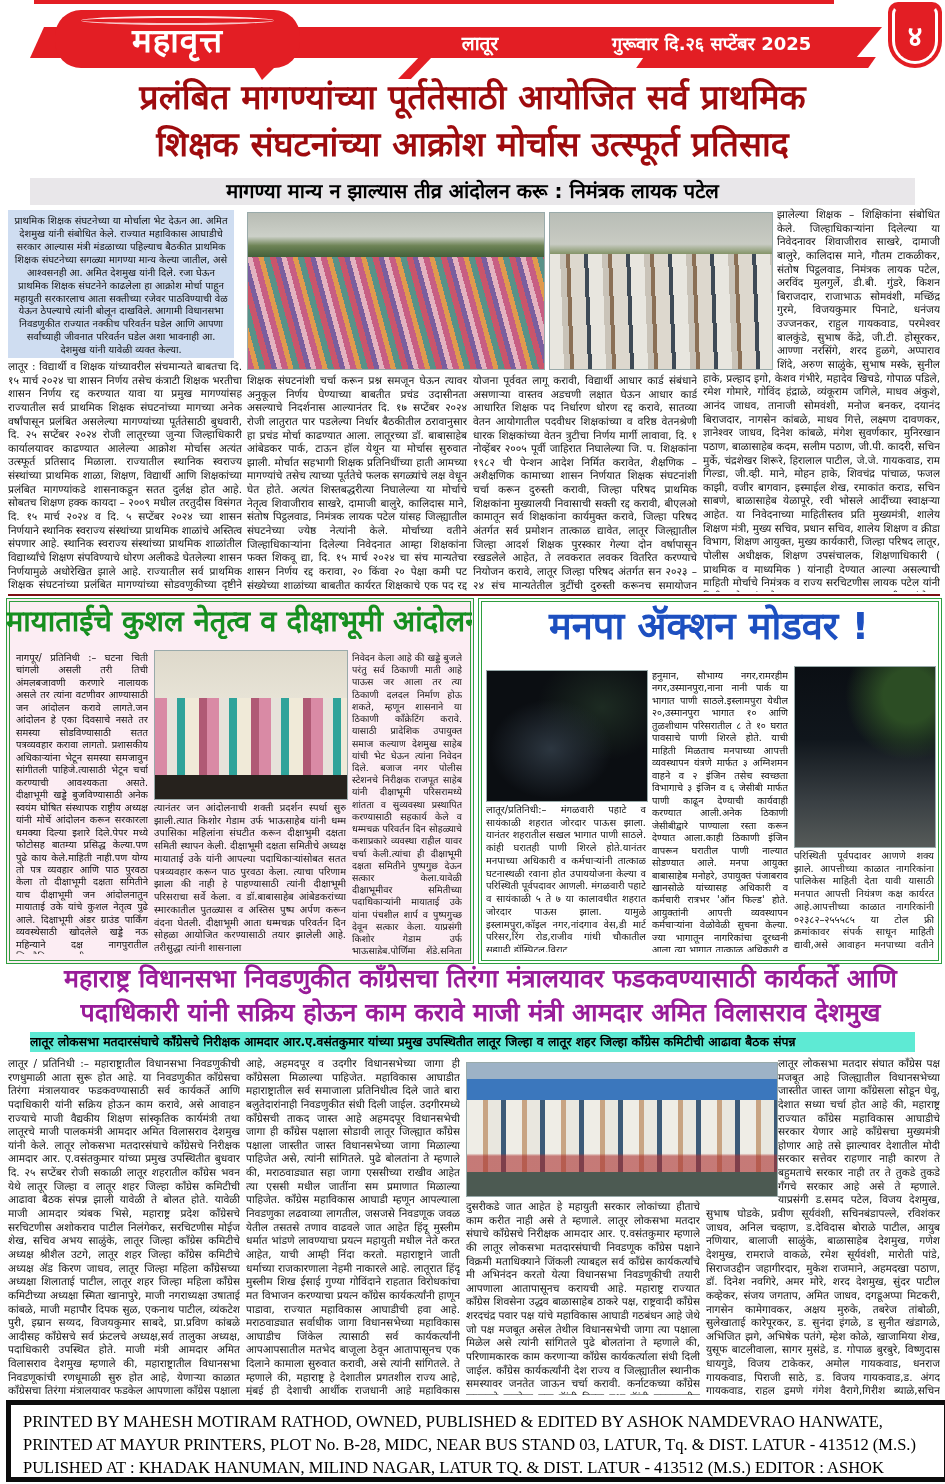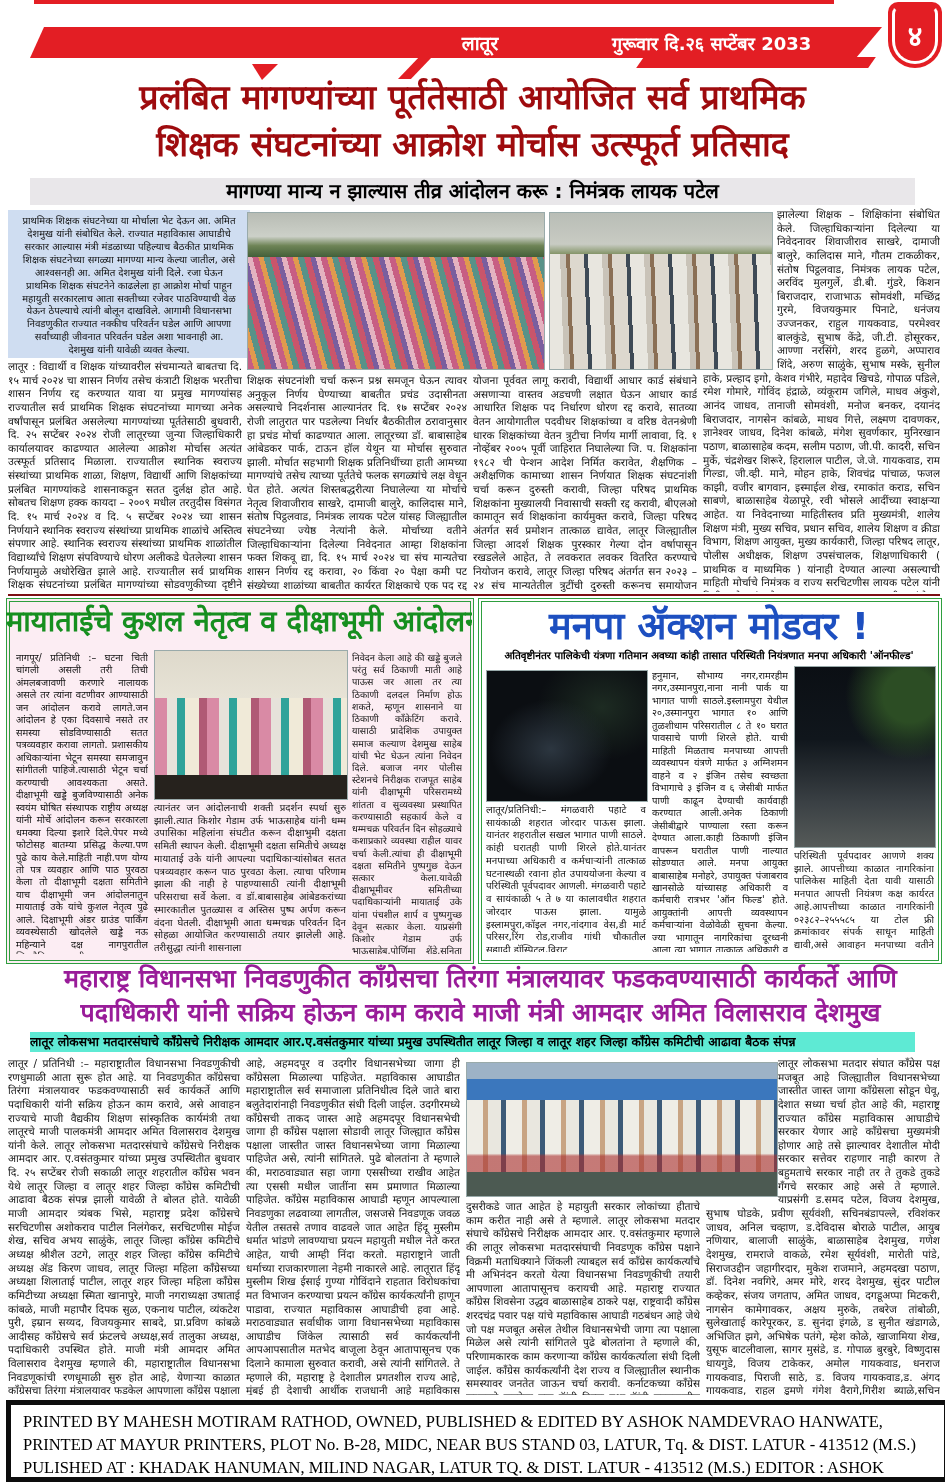--- a/index.html
+++ b/index.html
@@ -27,21 +27,21 @@
   .page-ring{position:absolute;inset:4px;border:3px solid #fff;border-radius:8px 8px 24px 24px;
              border-top-color:transparent;}
   .page-num{color:#fff;font-size:28px;font-weight:bold;position:relative;}
   
   .h1-main{left:0;top:74px;width:945px;text-align:center;color:#9e0b0e;font-weight:bold;
            font-size:34px;line-height:47px;white-space:nowrap;}
   .kicker1{left:30px;top:178px;width:885px;height:27px;background:#e9e7ea;text-align:center;
            font-size:20px;font-weight:bold;line-height:27px;color:#000;white-space:nowrap;overflow:hidden;}
   
   .col{position:absolute;text-align:justify;font-size:10.5px;line-height:1.3;color:#141414;overflow:hidden;}
-  .intro-box{left:8px;top:210px;width:214px;height:138px;background:#cfddf1;padding:5px 14px;
+  .intro-box{left:8px;top:210px;width:214px;height:138px;background:#cfddf1;padding:5px 6px;
              text-align:center;font-size:9.8px;line-height:1.32;overflow:hidden;}
   .spacer{float:left;}
   .rule{left:8px;top:594px;width:932px;height:2px;background:#7c0f14;}
   
   .photo{position:absolute;border:1px solid #9aa;}
   .ph-crowd{background:
      linear-gradient(180deg,#b8bcb4 0%,#ccd0c8 15%,#6e8456 21%,#44603a 28%,rgba(0,0,0,0) 28%),
      repeating-linear-gradient(75deg,#c75e83 0 6px,#e09a4e 6px 11px,#589288 11px 17px,#c9556b 17px 23px,#7a5e9e 23px 28px,#e4b2c0 28px 33px);}
   .ph-speakers{background:
      linear-gradient(180deg,#b9bdb6 0%,#c8cbc3 20%,#87976c 26%,rgba(0,0,0,0) 26%),
@@ -82,23 +82,27 @@
 </style>
 </head>
 <body>
 
 <div id="page">
 
   <div class="abs top-strip"></div>
   <div class="abs band"></div>
   <div class="abs band-under"></div>
   <div class="abs band-tail"></div>
+  <div class="abs logo-bubble">
+    <div class="logo-lines"></div>
+    <span class="logo-text">महावृत्त</span>
+  </div>
   <div class="abs logo-tail"></div>
   <div class="abs city">लातूर</div>
-  <div class="abs dateline">गुरूवार दि.२६ सप्टेंबर 2033</div>
+  <div class="abs dateline">गुरूवार दि.२६ सप्टेंबर 2025</div>
   <div class="abs page-badge">
     <div class="page-ring"></div>
     <span class="page-num">४</span>
   </div>
 
   <div class="abs kicker1">मागण्या  मान्य न झाल्यास तीव्र आंदोलन करू : निमंत्रक लायक पटेल</div>
   <div class="abs h1-main">
     <div>प्रलंबित मागण्यांच्या पूर्ततेसाठी आयोजित सर्व प्राथमिक</div>
     <div>शिक्षक संघटनांच्या आक्रोश मोर्चास उत्स्फूर्त प्रतिसाद</div>
   </div>
@@ -119,21 +123,20 @@
 
   <div class="abs box2"></div>
   <div class="abs h2-green">मायाताईचे कुशल नेतृत्व व दीक्षाभूमी आंदोलन</div>
   <div class="col" style="left:16px;top:652px;width:132px;height:302px;font-size:9.6px;">नागपूर/ प्रतिनिधी :– घटना चिती चांगली असली तरी तिची अंमलबजावणी करणारे नालायक असले तर त्यांना वटणीवर आण्यासाठी जन आंदोलन करावे लागते.जन आंदोलन हे एका दिवसाचे नसते तर समस्या सोडविण्यासाठी सतत पत्रव्यवहार करावा लागतो. प्रशासकीय अधिकाऱ्यांना भेटून समस्या समजावुन सांगीतली पाहिजे.त्यासाठी भेटून चर्चा करण्याची आवश्यकता असते. दीक्षाभूमी खड्डे बुजविण्यासाठी अनेक स्वयंम घोषित संस्थापक राष्ट्रीय अध्यक्ष यांनी मोर्चे आंदोलन करून सरकारला धमक्या दिल्या इशारे दिले.पेपर मध्ये फोटोसह बातम्या प्रसिद्ध केल्या.पण पुढे काय केले.माहिती नाही.पण योग्य तो पत्र व्यवहार आणि पाठ पुरवठा केला तो दीक्षाभूमी दक्षता समितीने याच दीक्षाभूमी जन आंदोलनातुन मायाताई उके यांचे कुशल नेतृत्व पुढे आले. दिक्षाभूमी अंडर ग्राउंड पार्किंग व्यवस्थेसाठी खोदलेले खड्डे नऊ महिन्याने दक्ष नागपुरातील भिमसैनिक,अनुयायी,धम्म उपासक उपासिकांना यांना दिसले.</div>
   <div class="photo ph-office abs" style="left:154px;top:650px;width:192px;height:148px;"></div>
   <div class="col" style="left:154px;top:802px;width:192px;height:152px;font-size:9.8px;">त्यानंतर जन आंदोलनाची शक्ती प्रदर्शन स्पर्धा सुरु झाली.त्यात किशोर गेडाम उर्फ भाऊसाहेब यांनी धम्म उपासिका महिलांना संघटीत करून दीक्षाभुमी दक्षता समिती स्थापन केली. दीक्षाभूमी दक्षता समितीचे अध्यक्ष मायाताई उके यांनी आपल्या पदाधिकाऱ्यांसोबत सतत पत्रव्यवहार करून पाठ पुरवठा केला. त्याचा परिणाम झाला की नाही हे पाहण्यासाठी त्यांनी दीक्षाभूमी परिसराचा सर्वे केला. व डॉ.बाबासाहेब आंबेडकरांच्या स्मारकातील पुतळ्यास व अस्तिस पुष्प अर्पण करून वंदना घेतली. दीक्षाभूमी आता धम्मचक्र परिवर्तन दिन सोहळा आयोजित करण्यासाठी तयार झालेली आहे. तरीसुद्धा त्यांनी शासनाला</div>
   <div class="col" style="left:352px;top:652px;width:110px;height:302px;font-size:9.4px;">निवेदन केला आहे की खड्डे बुजले परंतु सर्व ठिकाणी माती आहे पाऊस जर आला तर त्या ठिकाणी दलदल निर्माण होऊ शकते, म्हणून शासनाने या ठिकाणी काँक्रेटिंग करावे. यासाठी प्रादेशिक उपायुक्त समाज कल्याण देशमुख साहेब यांची भेट घेऊन त्यांना निवेदन दिले. बजाज नगर पोलीस स्टेशनचे निरीक्षक राजपूत साहेब यांनी दीक्षाभूमी परिसरामध्ये शांतता व सुव्यवस्था प्रस्थापित करण्यासाठी सहकार्य केले व धम्मचक्र परिवर्तन दिन सोहळ्याचे कशाप्रकारे व्यवस्था राहील यावर चर्चा केली.त्यांचा ही दीक्षाभूमी दक्षता समितीने पुष्पगुछ देऊन सत्कार केला.यावेळी दीक्षाभूमीवर समितीच्या पदाधिकाऱ्यांनी मायाताई उके यांना पंचशील शार्प व पुष्पगुच्छ देवून सत्कार केला. याप्रसंगी किशोर गेडाम उर्फ भाऊसाहेब,पोर्णिमा शेंडे,सुनिता रंगारी,सुषमा भोवते नानवटकर,रंजना गणवीर,वैशाली रामटेके, उषा उमरे,शोभा अंबादे,रामटेके सर इत्यादी मोठ्या प्रमाणात दीक्षाभूमी दक्षता समितीचे पदाधिकारी उपस्थित होते.</div>
 
   <div class="abs box3"></div>
   <div class="abs h3-blue">मनपा ॲक्शन मोडवर !</div>
-  <div class="abs kicker3">अतिवृष्टीनंतर पालिकेची यंत्रणा गतिमान अवघ्या कांही तासात परिस्थिती नियंत्रणात मनपा अधिकारी 'ऑनफील्ड'</div>
   <div class="photo ph-night1 abs" style="left:486px;top:670px;width:160px;height:130px;"></div>
   <div class="col" style="left:486px;top:804px;width:160px;height:148px;font-size:9.8px;">लातूर/प्रतिनिधी:– मंगळवारी पहाटे व सायंकाळी शहरात जोरदार पाऊस झाला. यानंतर शहरातील सखल भागात पाणी साठले. कांही घरातही पाणी शिरले होते.यानंतर मनपाच्या अधिकारी व कर्मचाऱ्यांनी तात्काळ घटनास्थळी रवाना होत उपाययोजना केल्या व परिस्थिती पूर्वपदावर आणली. मंगळवारी पहाटे व सायंकाळी ५ ते ७ या कालावधीत शहरात जोरदार पाऊस झाला. यामुळे इस्लामपुरा,कॉइल नगर,नांदगाव वेस,डी मार्ट परिसर,रिंग रोड,राजीव गांधी चौकातील सह्याद्री हॉस्पिटल,विराट</div>
   <div class="col" style="left:652px;top:670px;width:136px;height:282px;font-size:9.6px;">हनुमान, सौभाग्य नगर,रामरहीम नगर,उस्मानपुरा,नाना नानी पार्क या भागात पाणी साठले.इस्लामपुरा येथील २०,उस्मानपुरा भागात १० आणि तुळशीधाम परिसरातील ८ ते १० घरात पावसाचे पाणी शिरले होते. याची माहिती मिळताच मनपाच्या आपत्ती व्यवस्थापन यंत्रणे मार्फत ३ अग्निशमन वाहने व २ इंजिन तसेच स्वच्छता विभागाचे ३ इंजिन व ६ जेसीबी मार्फत पाणी काढून देण्याची कार्यवाही करण्यात आली.अनेक ठिकाणी जेसीबीद्वारे पाण्याला रस्ता करून देण्यात आला.काही ठिकाणी इंजिन वापरून घरातील पाणी नाल्यात सोडण्यात आले. मनपा आयुक्त बाबासाहेब मनोहरे, उपायुक्त पंजाबराव खानसोळे यांच्यासह अधिकारी व कर्मचारी रात्रभर 'ऑन फिल्ड' होते. आयुक्तांनी आपत्ती व्यवस्थापन कर्मचाऱ्यांना वेळोवेळी सुचना केल्या. ज्या भागातून नागरिकांचा दूरध्वनी आला त्या भागात तात्काळ अधिकारी व कर्मचारी पाठविले जात होते.यामुळे साठलेल्या पाण्याचा लवकर निचरा करून</div>
   <div class="photo ph-night2 abs" style="left:794px;top:666px;width:140px;height:180px;"></div>
   <div class="col" style="left:794px;top:850px;width:140px;height:102px;font-size:9.8px;">परिस्थिती पूर्वपदावर आणणे शक्य झाले. आपत्तीच्या काळात नागरिकांना पालिकेस माहिती देता यावी यासाठी मनपात आपत्ती नियंत्रण कक्ष कार्यरत आहे.आपत्तीच्या काळात नागरिकांनी ०२३८२–२५५५८५ या टोल फ्री क्रमांकावर संपर्क साधून माहिती द्यावी,असे आवाहन मनपाच्या वतीने करण्यात आले आहे.</div>
 
   <div class="abs h4-purple">
     <div>महाराष्ट्र विधानसभा निवडणुकीत काँग्रेसचा तिरंगा मंत्रालयावर फडकवण्यासाठी कार्यकर्ते आणि</div>
     <div>पदाधिकारी यांनी सक्रिय होऊन काम करावे माजी मंत्री आमदार अमित विलासराव देशमुख</div>
   </div>

